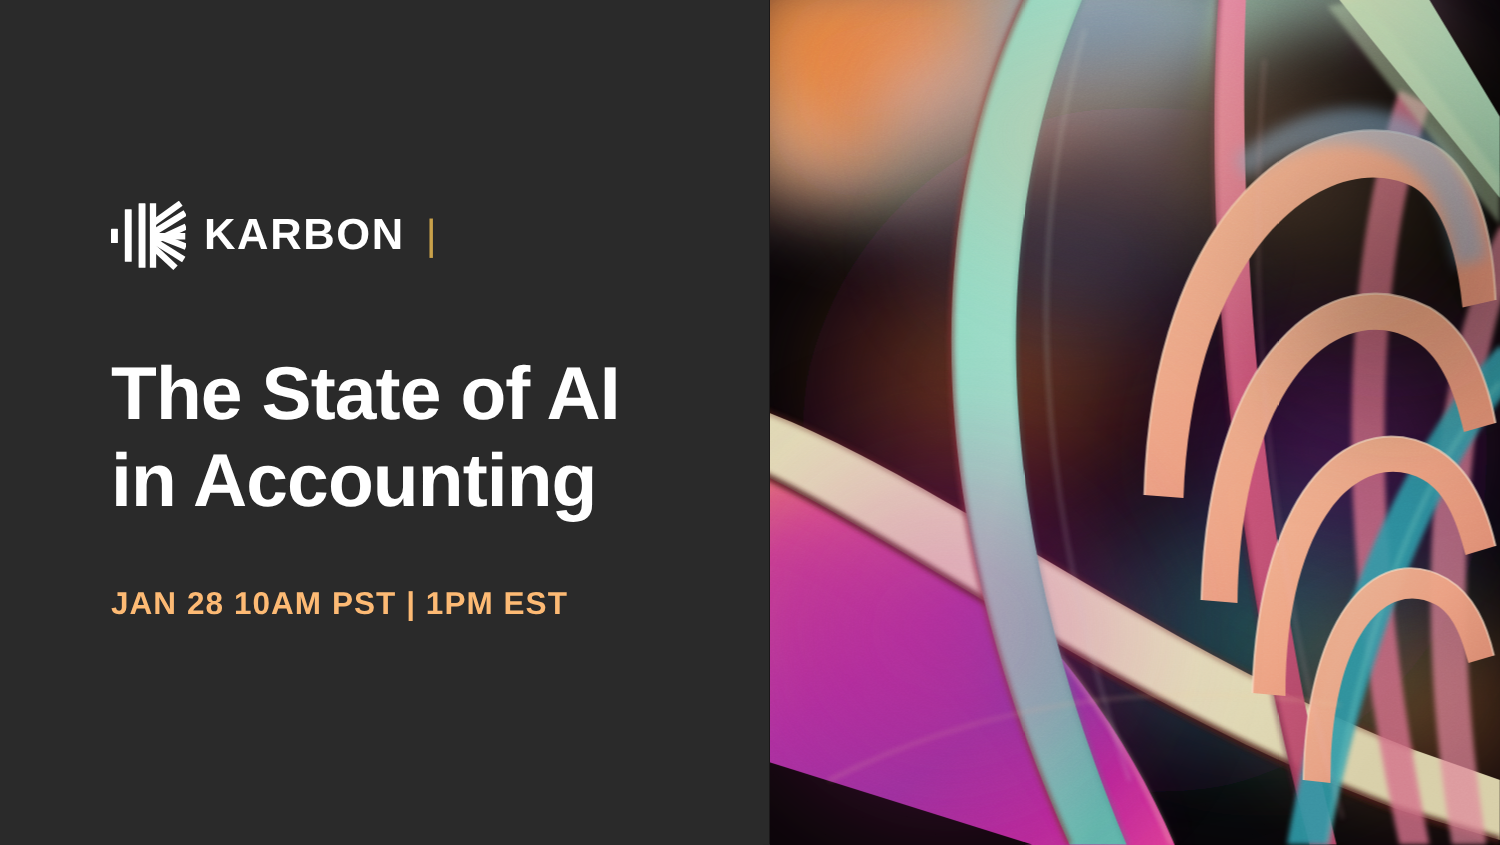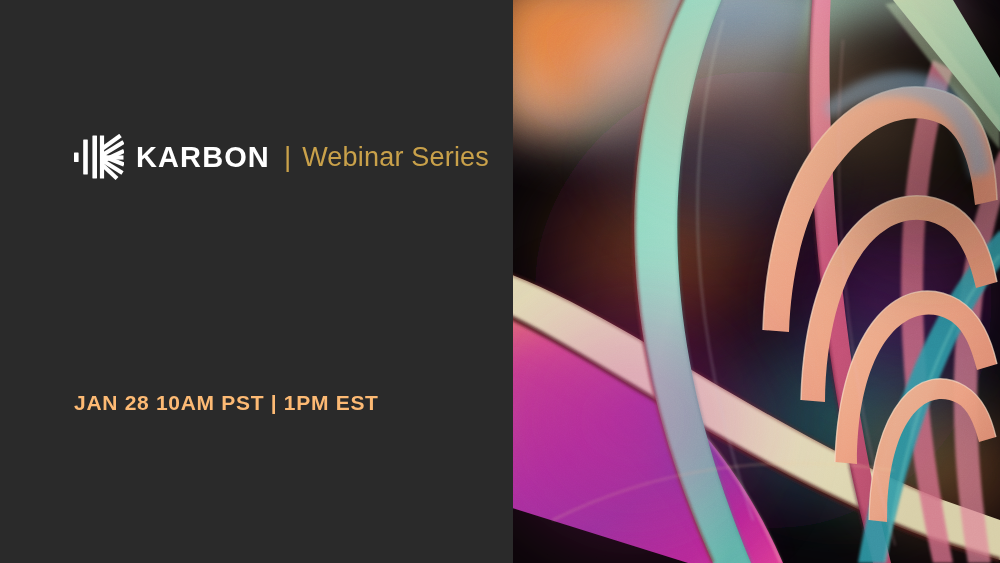--- a/index.html
+++ b/index.html
@@ -123,23 +123,24 @@
           <line x1="28.5" y1="31.0" x2="43.0" y2="44.5"></line>
 
           <line x1="28.0" y1="1.5" x2="28.0" y2="44.5"></line>
         </g>
       </svg>
 
       <span class="brand-word">KARBON</span>
 
       <span class="brand-divider">|</span>
 
-      <span class="brand-series">Webinar Series</span>
     </div>
 
+    <h1 class="headline">The State of AI
+in Accounting</h1>
 
     <div class="date-line">JAN 28 10AM PST | 1PM EST</div>
   </div>
 
   <div class="art-panel">
     <svg viewBox="0 0 487 563" preserveAspectRatio="none" aria-hidden="true">
       <defs>
 
         <filter id="bsoft" x="-30%" y="-30%" width="160%" height="160%">
           <feGaussianBlur stdDeviation="9"></feGaussianBlur>

